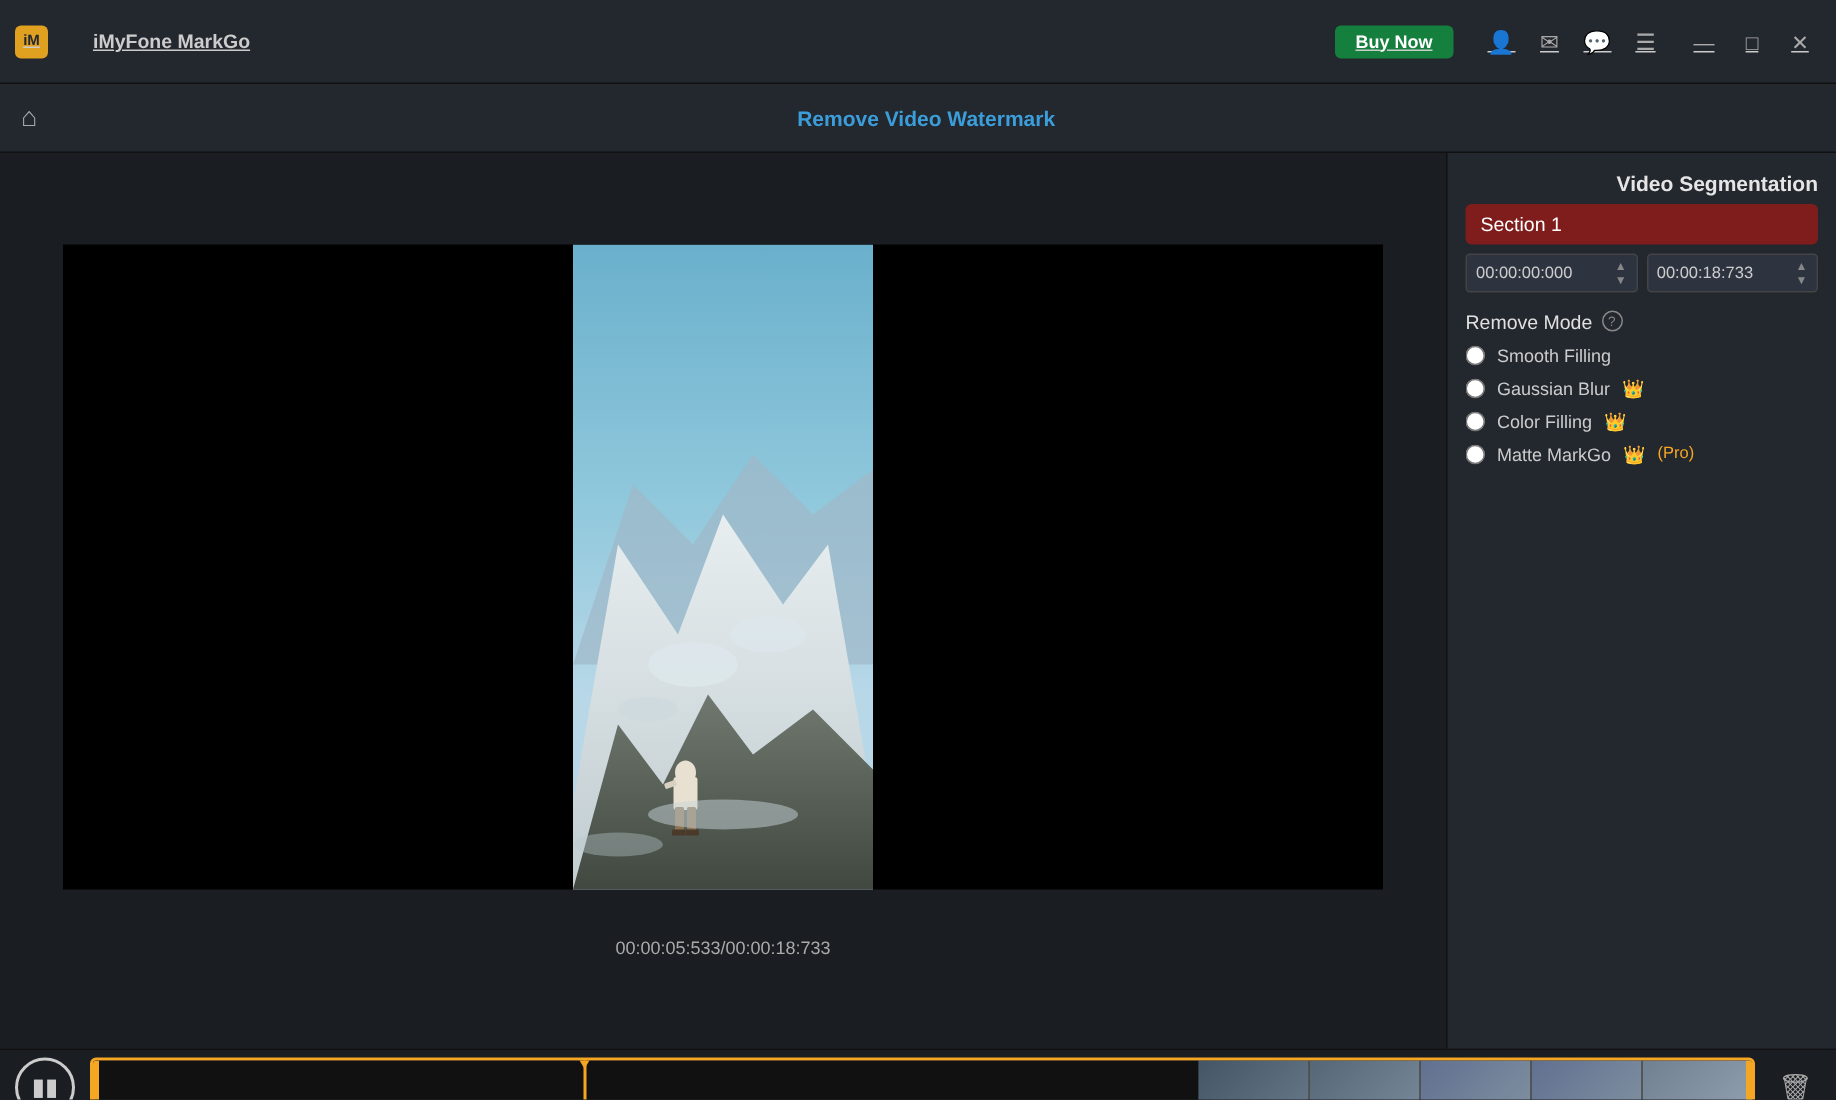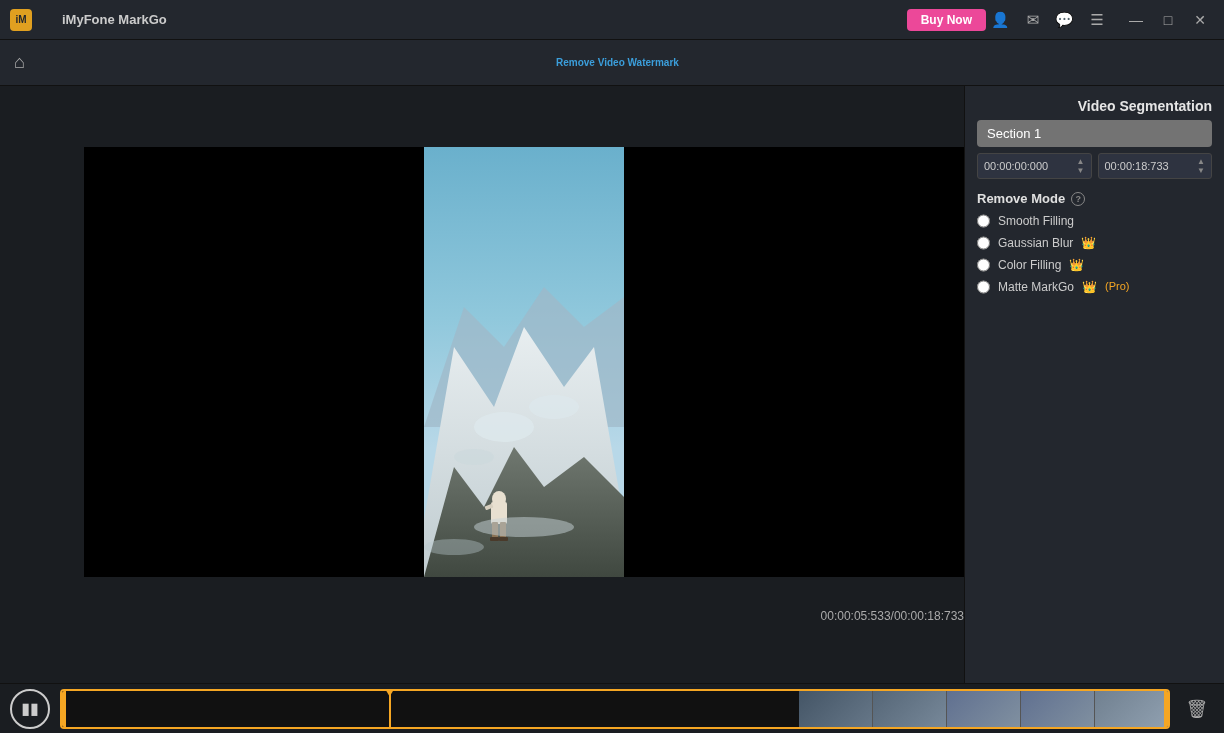--- a/index.html
+++ b/index.html
@@ -8,26 +8,27 @@
       height: 733px;
       background: #1e2228;
       font-family: 'Segoe UI', Arial, sans-serif;
       color: #ccc;
       overflow: hidden;
       user-select: none;
     }
 
     
     #titlebar {
-      height: 40px;
+      height: 56px;
       background: #23272e;
       display: flex;
       align-items: center;
       padding: 0 10px;
       border-bottom: 1px solid #111;
+      text-decoration: underline;
     }
     #titlebar .logo {
       display: flex;
       align-items: center;
       gap: 6px;
       color: #e0a020;
       font-weight: bold;
       font-size: 13px;
     }
     #titlebar .logo-icon {
@@ -37,29 +38,29 @@
       display: flex; align-items: center; justify-content: center;
       color: #23272e; font-weight: bold; font-size: 10px;
     }
     #titlebar .app-name {
       color: #ccc;
       font-size: 13px;
       margin-left: 24px;
     }
     #titlebar .spacer { flex: 1; }
     #titlebar .buy-now {
-      background: #ec4899;
+      background: #15803d;
       color: #fff;
       border: none;
       border-radius: 4px;
       padding: 4px 14px;
       font-size: 12px;
       font-weight: bold;
       cursor: pointer;
-      margin-right: 0;
+      margin-right: 17px;
     }
     #titlebar .win-icons {
       display: flex; gap: 4px; align-items: center;
     }
     #titlebar .win-icon {
       width: 28px; height: 28px;
       display: flex; align-items: center; justify-content: center;
       color: #aaa;
       font-size: 14px;
       border-radius: 3px;
@@ -88,38 +89,38 @@
     }
     #subheader .home-icon {
       font-size: 18px;
       color: #aaa;
       cursor: pointer;
     }
     #subheader .title {
       flex: 1;
       text-align: center;
       color: #3b9edb;
-      font-size: 10px;
+      font-size: 14px;
       font-weight: 600;
     }
 
     
     #main {
       display: flex;
       height: calc(733px - 40px - 46px - 50px);
     }
 
     
     #video-area {
       flex: 1;
       background: #1a1d21;
       position: relative;
       display: flex;
       flex-direction: column;
-      align-items: flex-end;
+      align-items: center;
       justify-content: center;
       gap: 28px;
     }
     #video-canvas {
       width: 880px;
       height: 430px;
       background: #000;
       position: relative;
       display: flex;
       align-items: center;
@@ -153,21 +154,21 @@
       background: transparent;
       border: 1px dashed #555;
       color: #ccc;
       padding: 5px 8px;
       border-radius: 4px;
       font-size: 12px;
       cursor: pointer;
       text-align: center;
     }
     .section-item {
-      background: #737373;
+      background: #7f1d1d;
       color: #fff;
       border-radius: 4px;
       padding: 6px 10px;
       font-size: 13px;
       font-weight: 500;
       margin-top: 6px;
     }
     .time-row {
       display: flex;
       gap: 6px;
@@ -189,24 +190,23 @@
     .time-input .arrows {
       display: flex;
       flex-direction: column;
       font-size: 8px;
       color: #888;
     }
 
     .remove-mode-section h4 {
       color: #e0e0e0;
       font-size: 13px;
-      font-weight: 700;
+      font-weight: 400;
       margin-bottom: 8px;
       display: flex;
-      align-items: center;
       gap: 6px;
     }
     .remove-mode-section h4 .help-icon {
       width: 14px; height: 14px;
       border: 1px solid #888;
       border-radius: 50%;
       display: inline-flex;
       align-items: center;
       justify-content: center;
       font-size: 9px;

